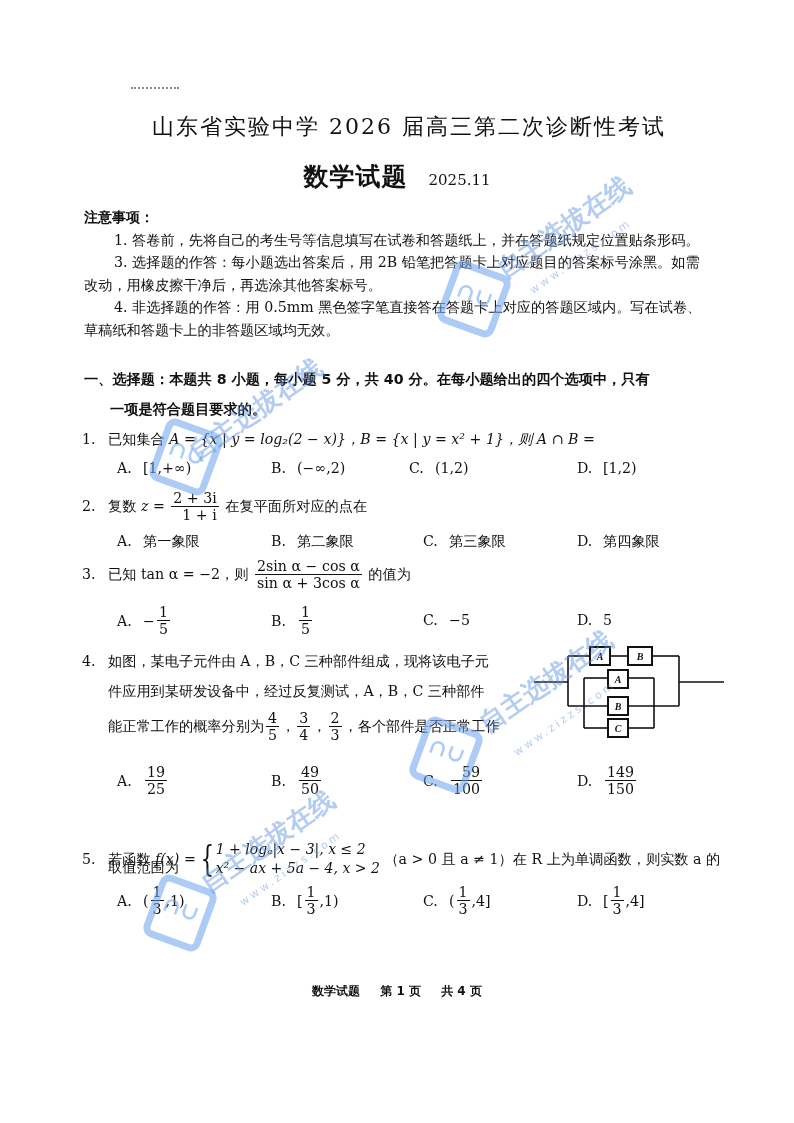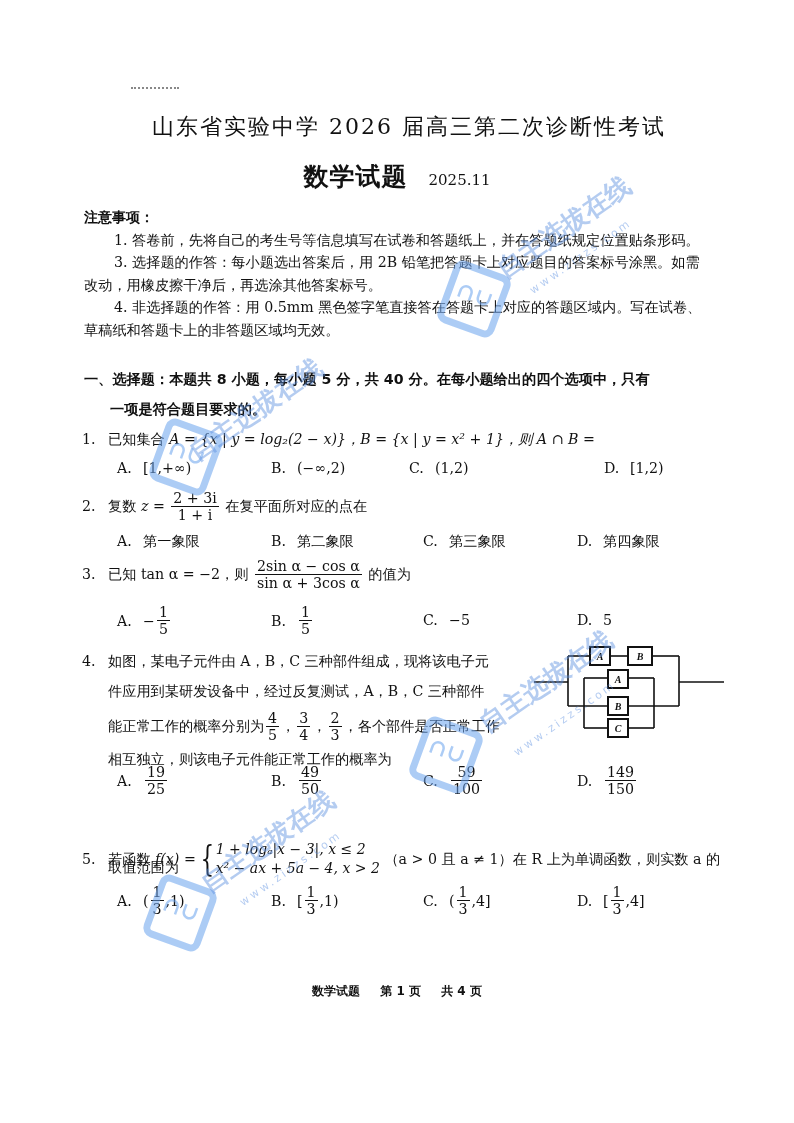--- a/index.html
+++ b/index.html
@@ -14,21 +14,21 @@
   .notes { left:84px; top:206px; width:622px; font-size:14.2px; line-height:22.5px; }
   .notes .h { font-weight:bold; font-family:"DejaVu Sans", sans-serif; font-size:14px; }
   .notes .p { text-indent:30px; margin:0; }
   .sec { left:84px; top:364px; width:622px; font-size:14.2px; font-weight:bold; font-family:"DejaVu Sans", sans-serif; line-height:30px; }
   .sec .l2 { padding-left:26px; }
   .q { left:82px; font-size:14.2px; width:640px; }
   .q .num { display:inline-block; width:26px; }
   .opts { position:absolute; left:117px; font-size:14.2px; width:560px; height:26px; }
   .opt { position:absolute; top:0; white-space:nowrap; }
   .opt .lab { display:inline-block; width:26px; }
-  .frac { display:inline-block; vertical-align:middle; text-align:center; line-height:1.15; margin:0 2px; }
+  .frac { display:inline-block; vertical-align:middle; text-align:right; line-height:1.15; margin:0 2px; }
   .frac .n { display:block; border-bottom:1px solid #111; padding:0 2px; }
   .frac .d { display:block; padding:0 2px; }
   .it { font-style:italic; }
   .pw { display:inline-block; vertical-align:middle; font-size:14px; line-height:19px; }
   .brace { display:inline-block; vertical-align:middle; font-size:36px; line-height:36px; transform:scaleX(0.6); margin-right:-3px; }
   .footer { left:0; width:794px; top:983px; text-align:center; font-size:12px; font-weight:bold; font-family:"DejaVu Sans", sans-serif; }
   .footer span { margin:0 8px; }
   .wm { position:absolute; color:#5b8fe0; opacity:0.45; pointer-events:none; font-family:"DejaVu Sans", sans-serif; }
   .logo { position:absolute; width:46px; height:52px; border-radius:10px; border:7px solid #6aa3ee; opacity:0.55; transform:rotate(20deg); }
   .logo:after { content:"∩∪"; position:absolute; left:4px; top:8px; font-size:22px; color:#6aa3ee; font-weight:bold; }
@@ -57,21 +57,21 @@
 </div>
 
 <div class="abs q" style="top:430px;">
   <span class="num">1.</span><span>已知集合</span>
   <span class="it">A = {x | y = log₂(2 − x)}，B = {x | y = x² + 1}，则 A ∩ B =</span>
 </div>
 <div class="opts" style="top:460px;">
   <div class="opt" style="left:0;"><span class="lab">A.</span><span>[1,+∞)</span></div>
   <div class="opt" style="left:154px;"><span class="lab">B.</span><span>(−∞,2)</span></div>
   <div class="opt" style="left:292px;"><span class="lab">C.</span><span>(1,2)</span></div>
-  <div class="opt" style="left:487px;"><span class="lab">D.</span><span>[1,2)</span></div>
+  <div class="opt" style="left:460px;"><span class="lab">D.</span><span>[1,2)</span></div>
 </div>
 
 <div class="abs q" style="top:490px;">
   <span class="num">2.</span><span>复数</span>
   <span class="it">z =</span>
   <span class="frac"><span class="n">2 + 3i</span><span class="d">1 + i</span></span>
   <span>在复平面所对应的点在</span>
 </div>
 <div class="opts" style="top:532px;">
   <div class="opt" style="left:0;"><span class="lab">A.</span><span>第一象限</span></div>
@@ -92,21 +92,20 @@
   <div class="opt" style="left:306px;top:8px;"><span class="lab">C.</span><span>−5</span></div>
   <div class="opt" style="left:460px;top:8px;"><span class="lab">D.</span><span>5</span></div>
 </div>
 
 <div class="abs q" style="top:646px;width:460px;line-height:30px;">
   <div><span class="num">4.</span><span>如图，某电子元件由 A，B，C 三种部件组成，现将该电子元</span></div>
   <div style="padding-left:26px;">件应用到某研发设备中，经过反复测试，A，B，C 三种部件</div>
   <div style="padding-left:26px;margin-top:4px;">
     <span>能正常工作的概率分别为</span><span class="frac"><span class="n">4</span><span class="d">5</span></span>，<span class="frac"><span class="n">3</span><span class="d">4</span></span>，<span class="frac"><span class="n">2</span><span class="d">3</span></span><span>，各个部件是否正常工作</span>
   </div>
-  <div style="padding-left:26px;">相互独立，则该电子元件能正常工作的概率为</div>
 </div>
 
 <svg class="abs" style="left:534px;top:644px;" width="192" height="100" viewBox="0 0 192 100">
   <g stroke="#111" stroke-width="1.6" fill="none">
     <line x1="0" y1="38" x2="34" y2="38"></line>
     <line x1="34" y1="12" x2="34" y2="62"></line>
     <line x1="34" y1="12" x2="56" y2="12"></line>
     <rect x="56" y="3" width="20" height="18" stroke-width="2"></rect>
     <line x1="76" y1="12" x2="94" y2="12"></line>
     <rect x="94" y="3" width="24" height="18" stroke-width="2"></rect>

